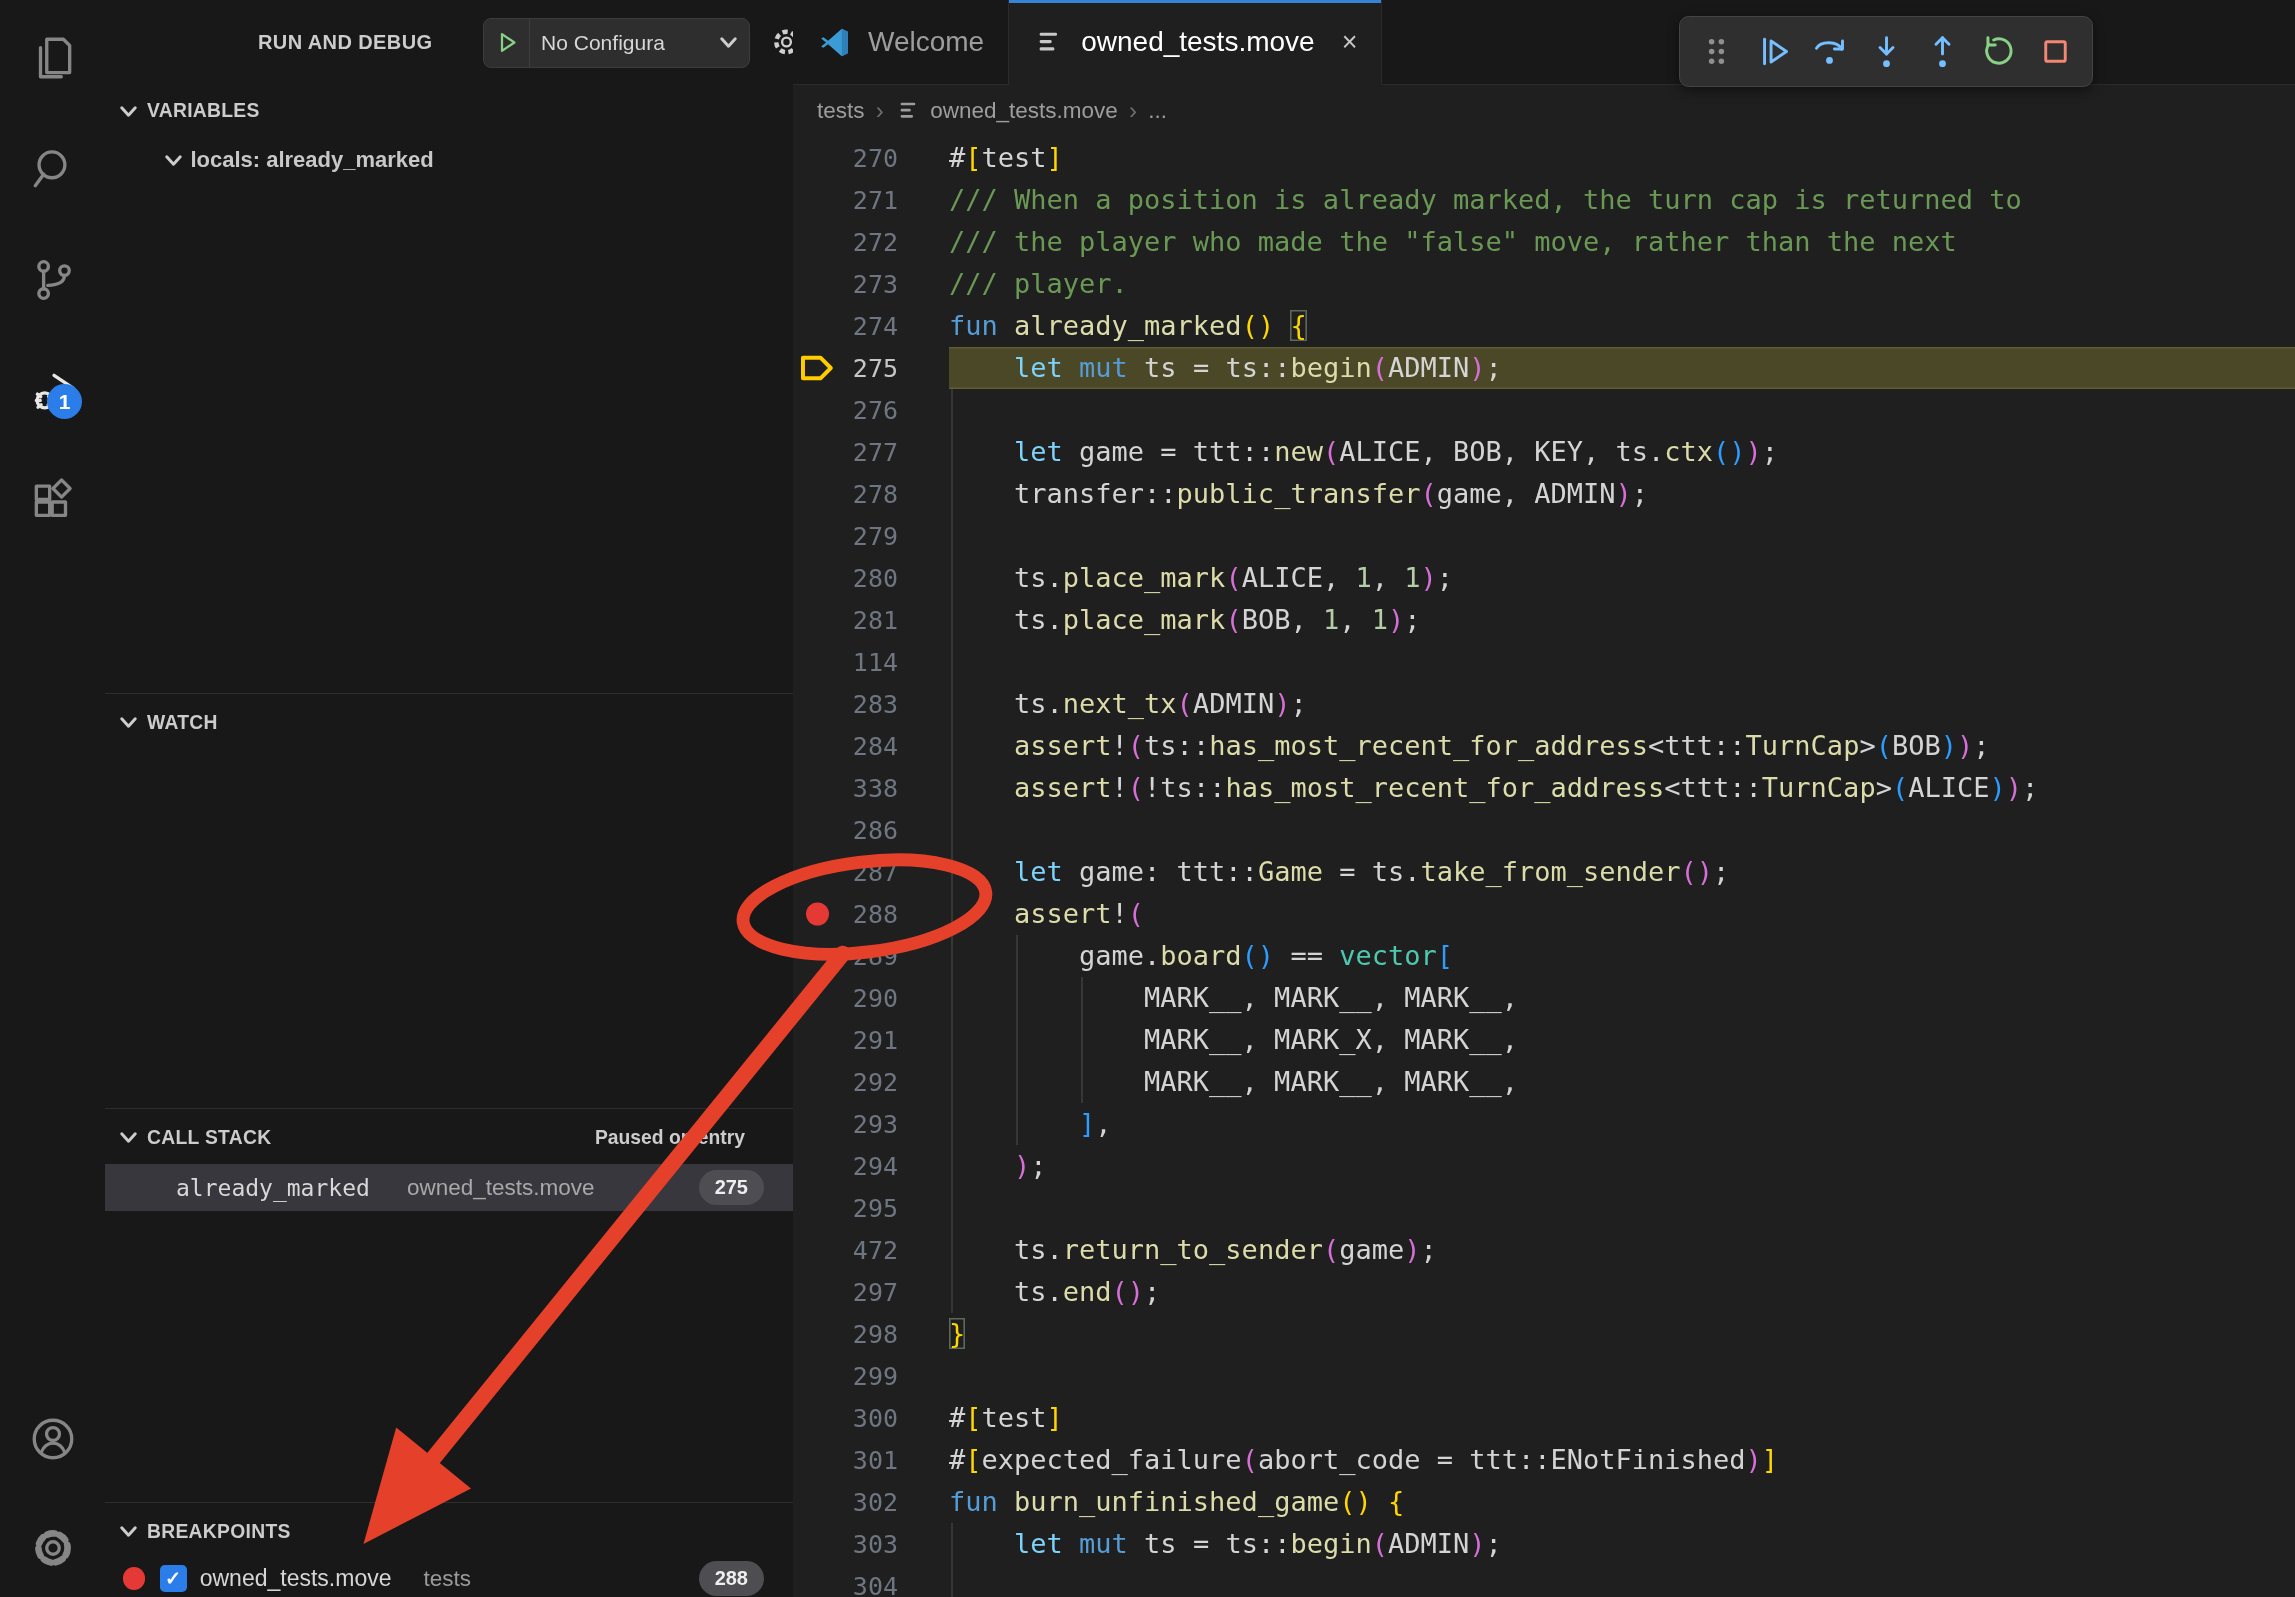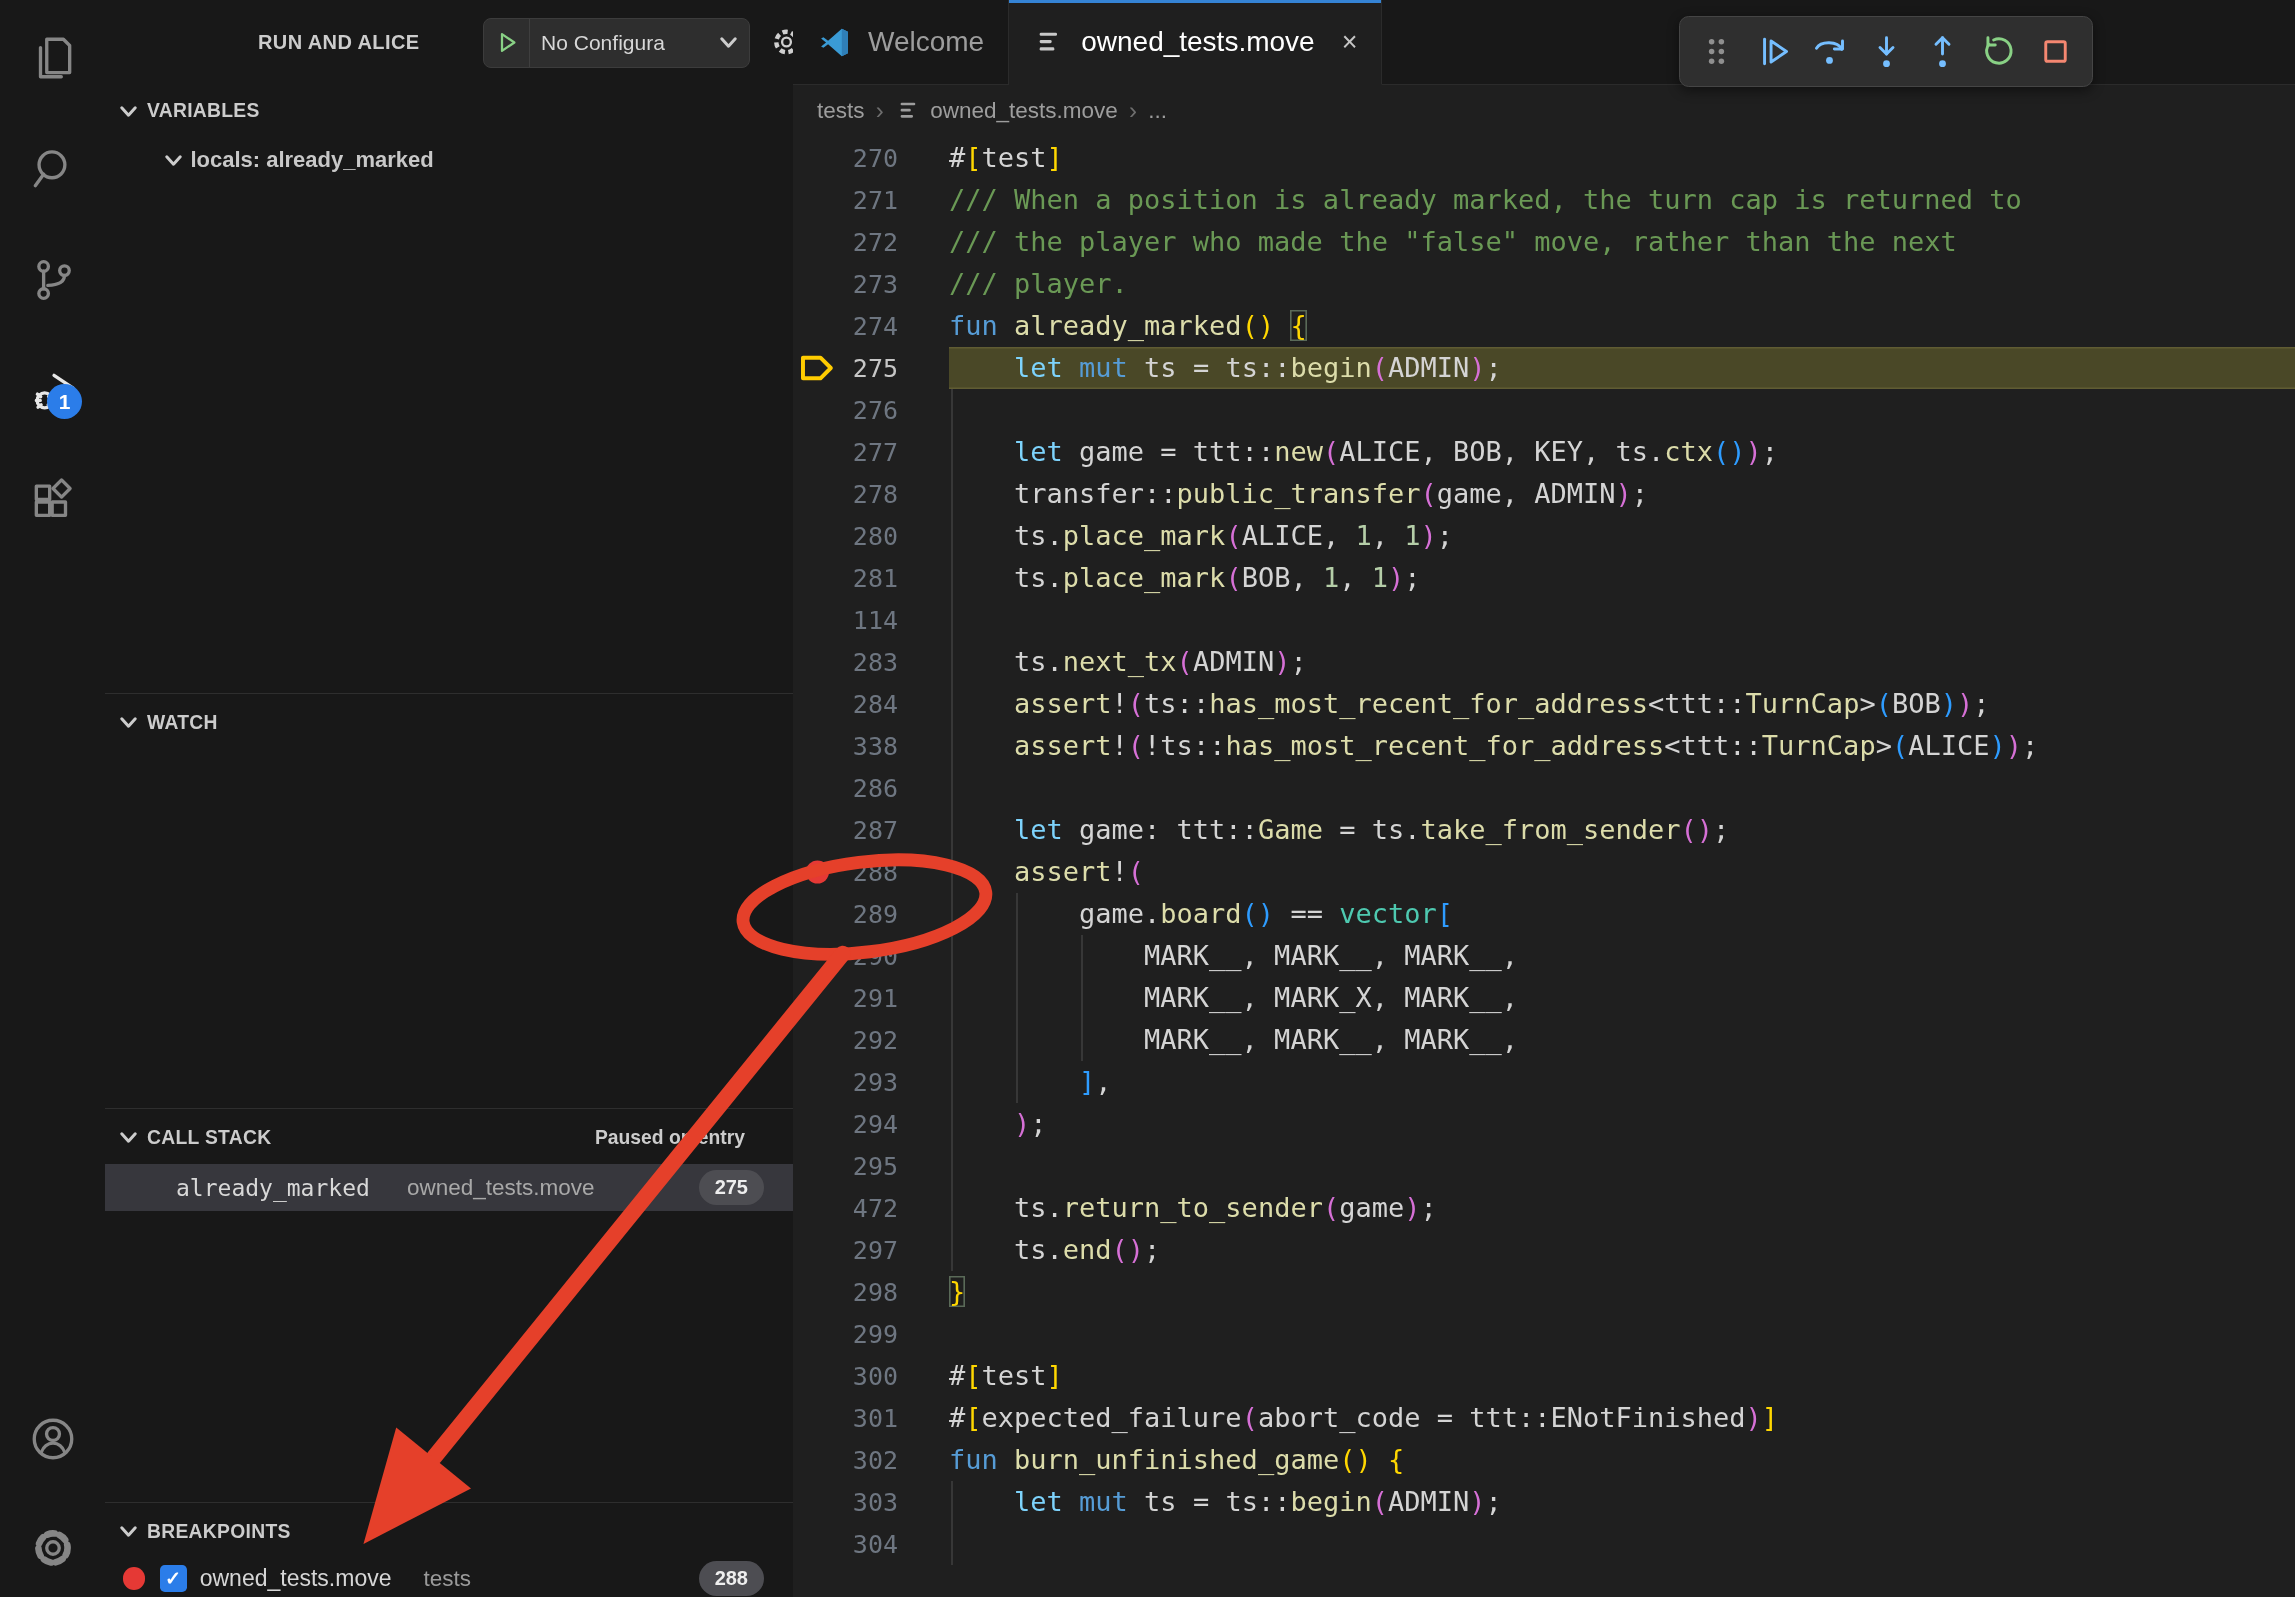--- a/index.html
+++ b/index.html
@@ -142,21 +142,21 @@
     <div class="aicon" style="top:1548px">
       <svg viewBox="0 0 24 24">
           <circle cx="12" cy="12" r="3"></circle>
           <circle cx="12" cy="12" r="7" stroke-width="3.2" stroke-dasharray="3.6 2.4"></circle>
         </svg>
     </div>
   </div>
 
   <div class="sidebar">
     <div class="sb-head">
-      <span class="sb-title">RUN AND ALICE</span>
+      <span class="sb-title">RUN AND DEBUG</span>
       <div class="cfg">
         <span class="play">
           <svg width="27" height="27" viewBox="0 0 24 24" style="stroke:#89d185;fill:none;stroke-width:2;stroke-linejoin:round">
               <path d="M8 4.5 L19 12 L8 19.5 Z"></path>
             </svg>
         </span>
         <span class="divline"></span>
         <span class="cfg-label">No Configura</span>
         <span class="chev">
           <svg viewBox="0 0 14 14">
@@ -374,20 +374,26 @@
           <div class="txt"><span class="guide" style="left: calc(0ch + 2.4px);"></span><span>    </span><span class="tk-ctl">let</span><span class="tk-fg"> game = ttt::</span><span class="tk-fn">new</span><span class="tk-p2">(</span><span class="tk-fg">ALICE, BOB, KEY, ts.</span><span class="tk-fn">ctx</span><span class="tk-p3">()</span><span class="tk-p2">)</span><span class="tk-fg">;</span></div>
         </div>
         <div class="row">
           <div class="gut">
             <span>278</span>
           </div>
           <div class="txt"><span class="guide" style="left: calc(0ch + 2.4px);"></span><span>    </span><span class="tk-fg">transfer::</span><span class="tk-fn">public_transfer</span><span class="tk-p2">(</span><span class="tk-fg">game, ADMIN</span><span class="tk-p2">)</span><span class="tk-fg">;</span></div>
         </div>
         <div class="row">
           <div class="gut">
+            <span>279</span>
+          </div>
+          <div class="txt"><span class="guide" style="left: calc(0ch + 2.4px);"></span></div>
+        </div>
+        <div class="row">
+          <div class="gut">
             <span>280</span>
           </div>
           <div class="txt"><span class="guide" style="left: calc(0ch + 2.4px);"></span><span>    </span><span class="tk-fg">ts.</span><span class="tk-fn">place_mark</span><span class="tk-p2">(</span><span class="tk-fg">ALICE, </span><span class="tk-num">1</span><span class="tk-fg">, </span><span class="tk-num">1</span><span class="tk-p2">)</span><span class="tk-fg">;</span></div>
         </div>
         <div class="row">
           <div class="gut">
             <span>281</span>
           </div>
           <div class="txt"><span class="guide" style="left: calc(0ch + 2.4px);"></span><span>    </span><span class="tk-fg">ts.</span><span class="tk-fn">place_mark</span><span class="tk-p2">(</span><span class="tk-fg">BOB, </span><span class="tk-num">1</span><span class="tk-fg">, </span><span class="tk-num">1</span><span class="tk-p2">)</span><span class="tk-fg">;</span></div>
         </div>

